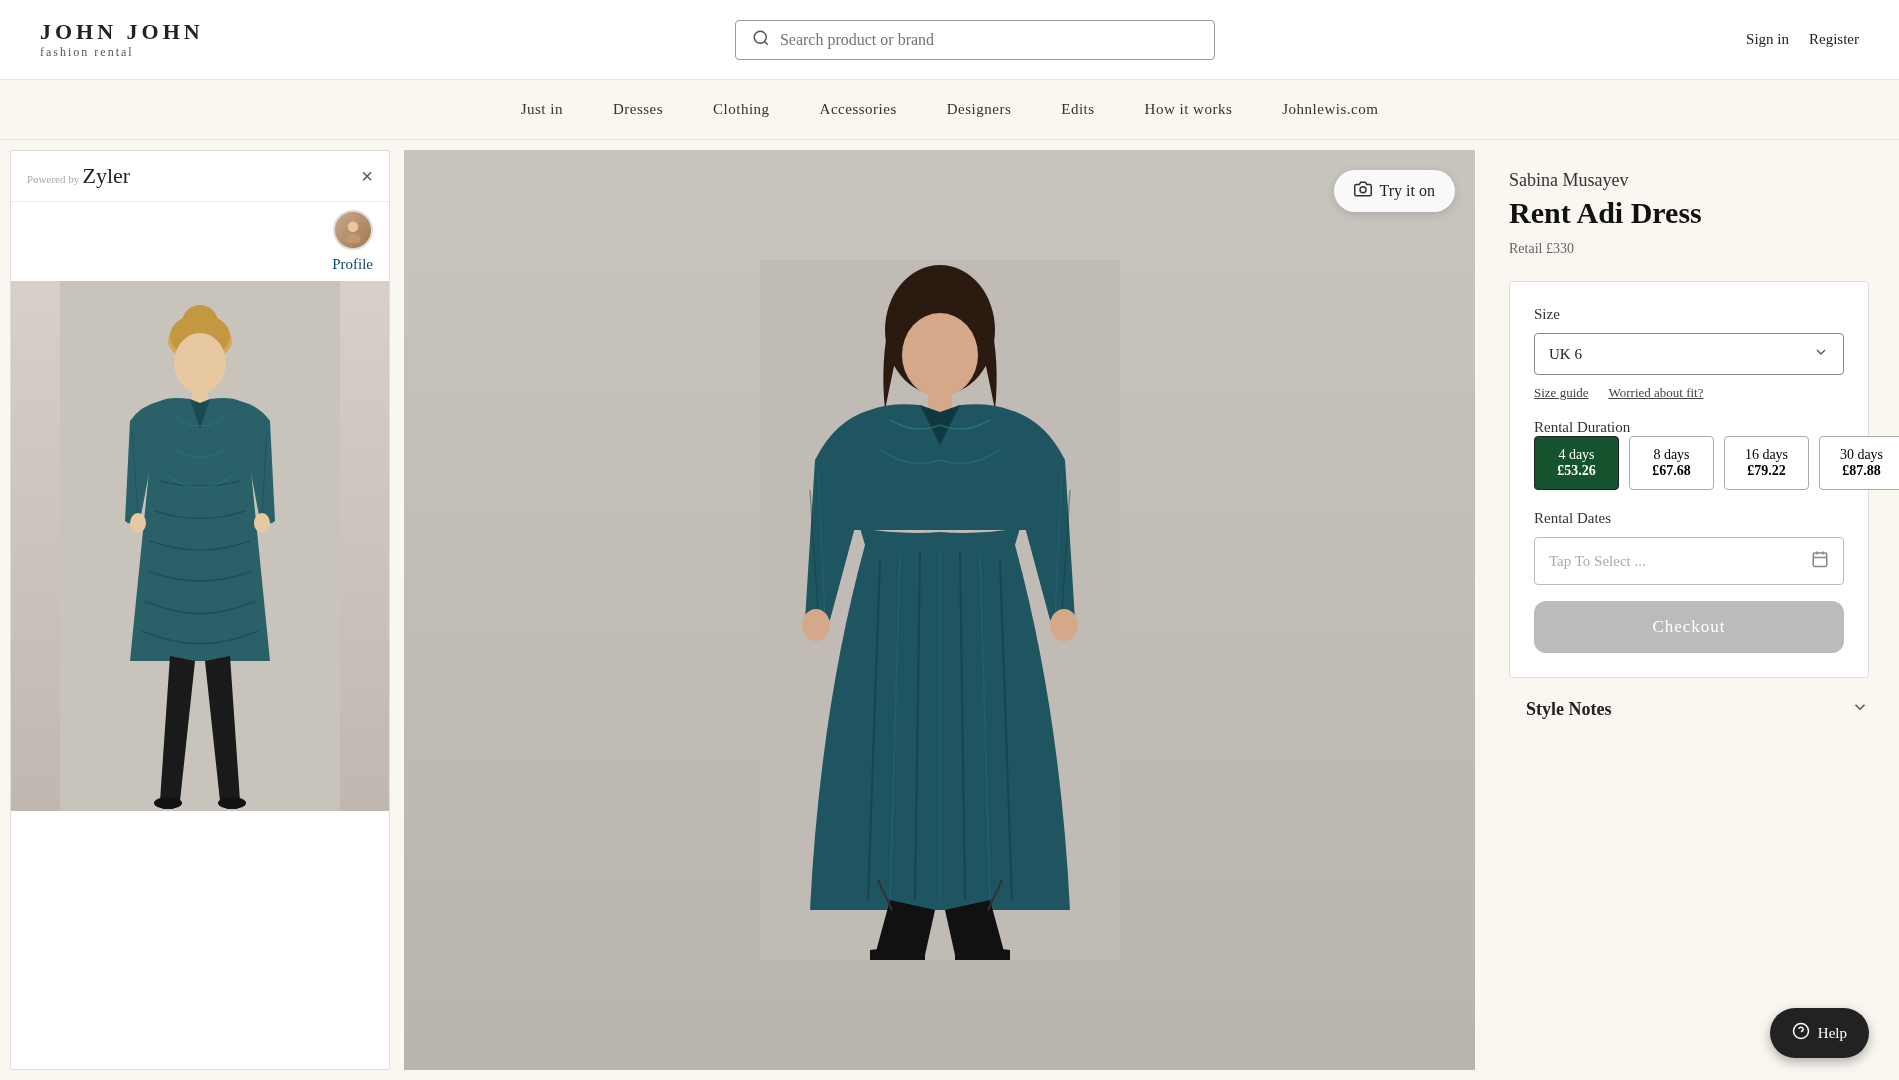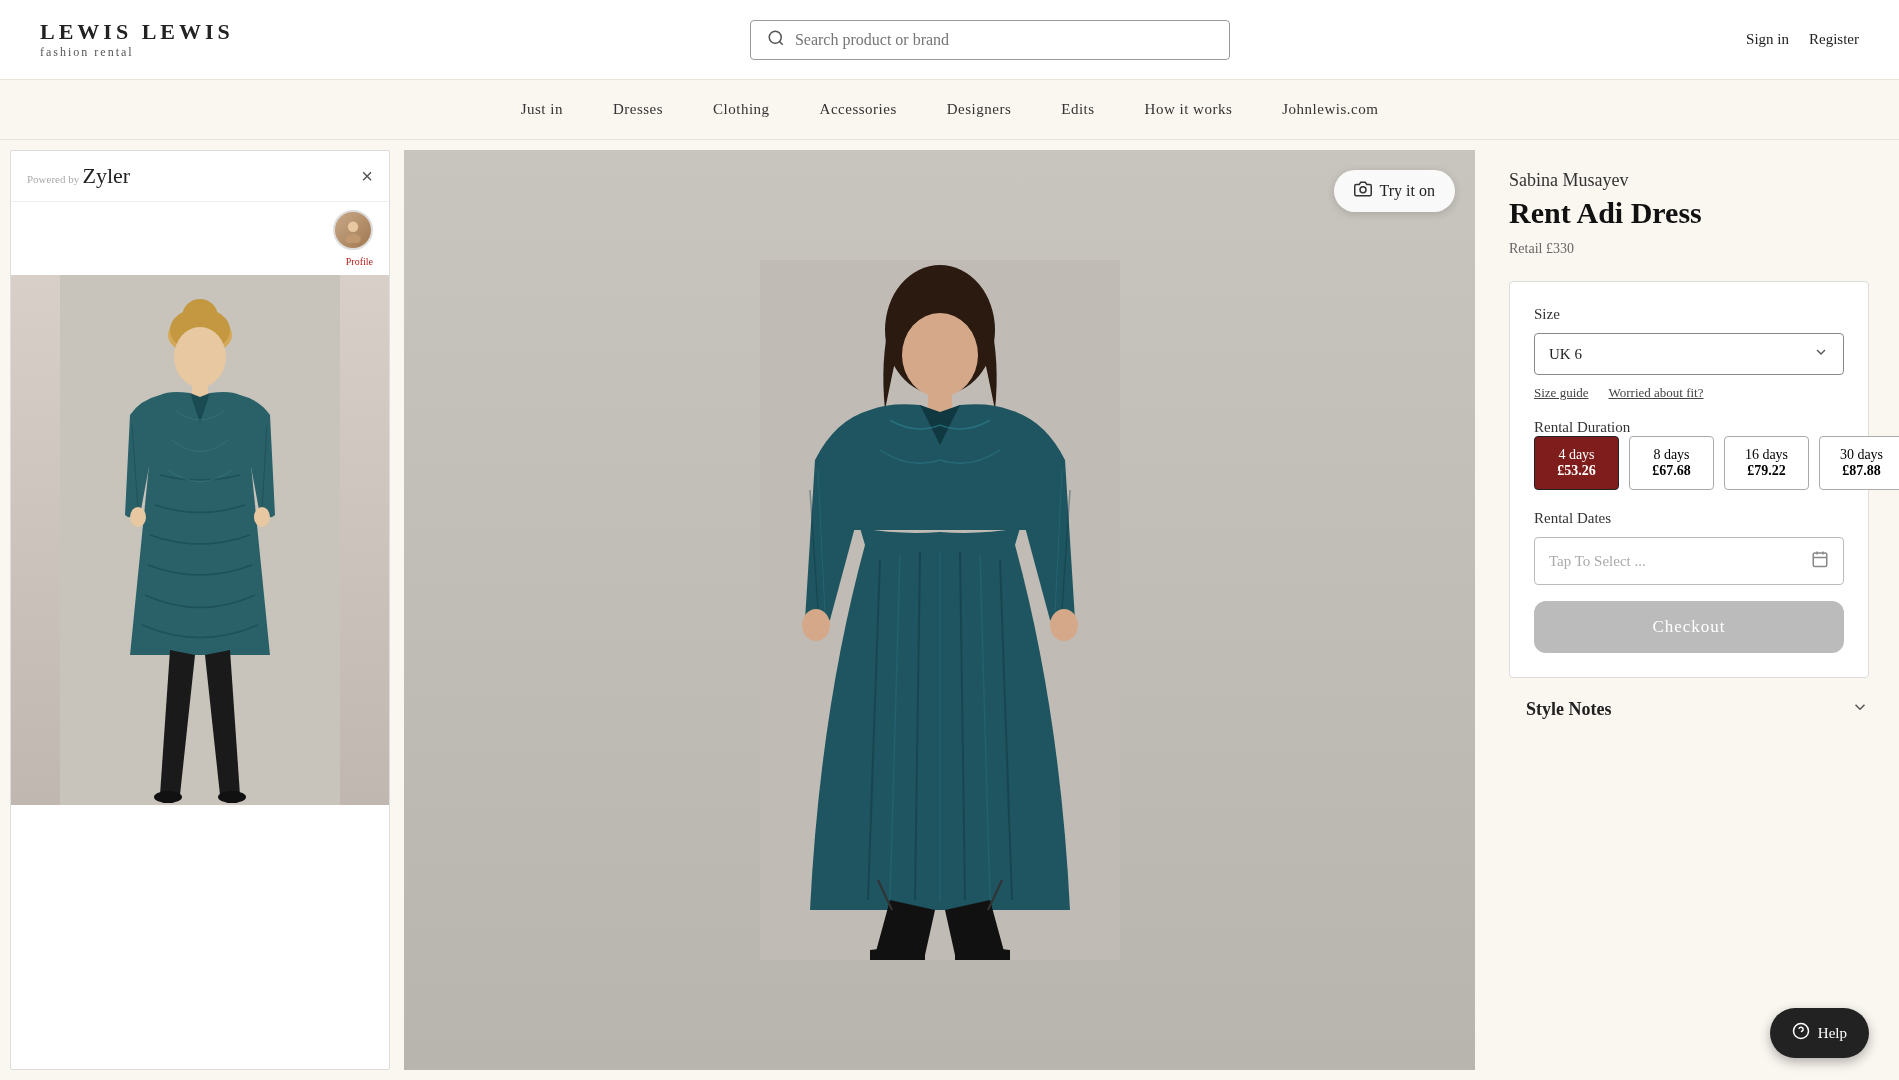--- a/index.html
+++ b/index.html
@@ -114,21 +114,21 @@
       width: 36px;
       height: 36px;
       border-radius: 50%;
       background: linear-gradient(135deg, #c9a98a 0%, #a07850 100%);
       display: flex;
       align-items: center;
       justify-content: center;
       font-size: 14px;
       color: #fff;
     }
-    .profile-label { font-size: 10px; color: #b91c1c; }
+    .profile-label { font-size: 15px; color: #0c4a6e; }
     .zyler-try-image {
       width: 100%;
       height: 530px;
       background: linear-gradient(to bottom, #d8d0c8 0%, #c0b8b0 100%);
       display: flex;
       align-items: center;
       justify-content: center;
       overflow: hidden;
       position: relative;
     }
@@ -212,21 +212,21 @@
       border: 1.5px solid #aaa;
       border-radius: 4px;
       padding: 10px 14px;
       background: #fff;
       cursor: pointer;
       text-align: center;
       font-family: 'Georgia', serif;
       min-width: 85px;
     }
     .duration-btn.active {
-      background: #7f1d1d;
+      background: #14532d;
       border-color: #222;
       color: #fff;
     }
     .duration-days { font-size: 14px; display: block; }
     .duration-price { font-size: 14px; display: block; font-weight: bold; }
 
     .rental-dates-label { font-size: 15px; color: #333; margin-bottom: 10px; font-family: 'Georgia', serif; }
     .date-input {
       display: flex;
       align-items: center;
@@ -273,21 +273,21 @@
       gap: 8px;
       font-family: 'Georgia', serif;
       box-shadow: 0 4px 12px rgba(0,0,0,0.3);
     }
   </style>
 </head>
 <body>
 
 <header class="header">
   <div class="logo-area">
-    <span class="logo-main">LEWIS LEWIS</span>
+    <span class="logo-main">JOHN JOHN</span>
     <span class="logo-sub">fashion rental</span>
   </div>
 
   <div class="search-bar">
     <span class="search-icon-wrap">
       <svg width="18" height="18" viewBox="0 0 24 24" fill="none" stroke="#555" stroke-width="2">
         <circle cx="11" cy="11" r="8"></circle>
           <line x1="21" y1="21" x2="16.65" y2="16.65"></line>
       </svg>
     </span>

